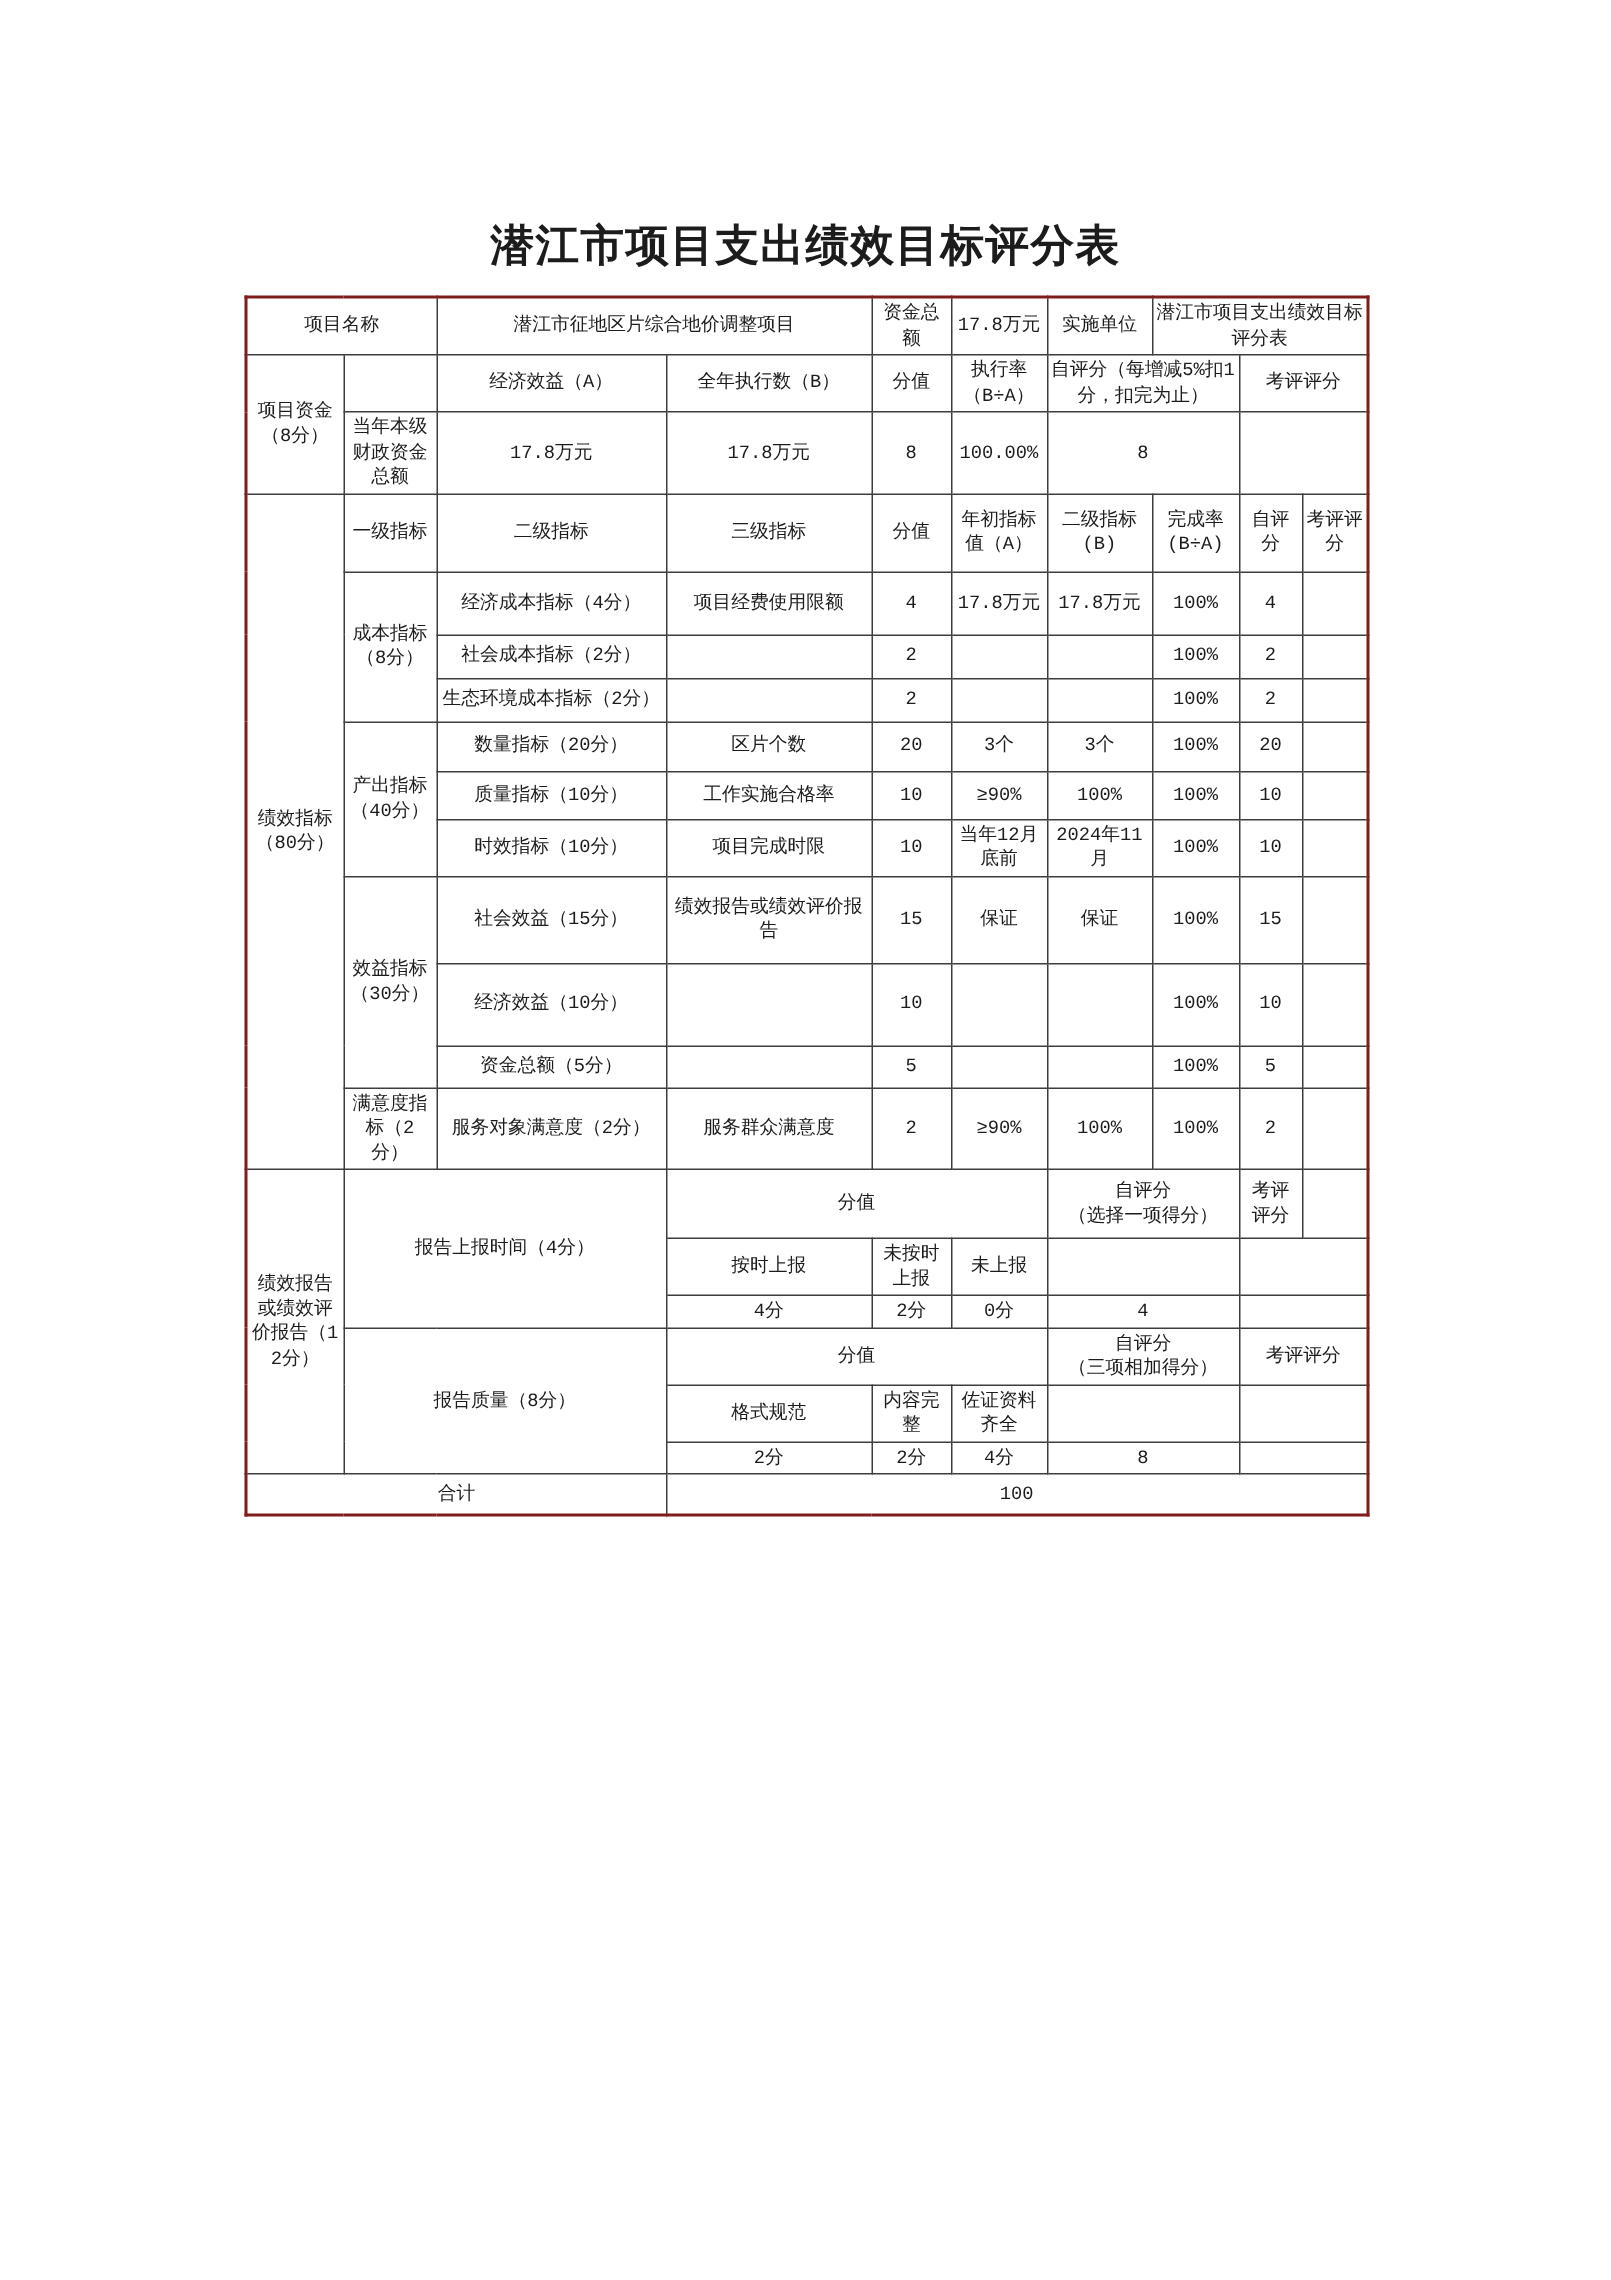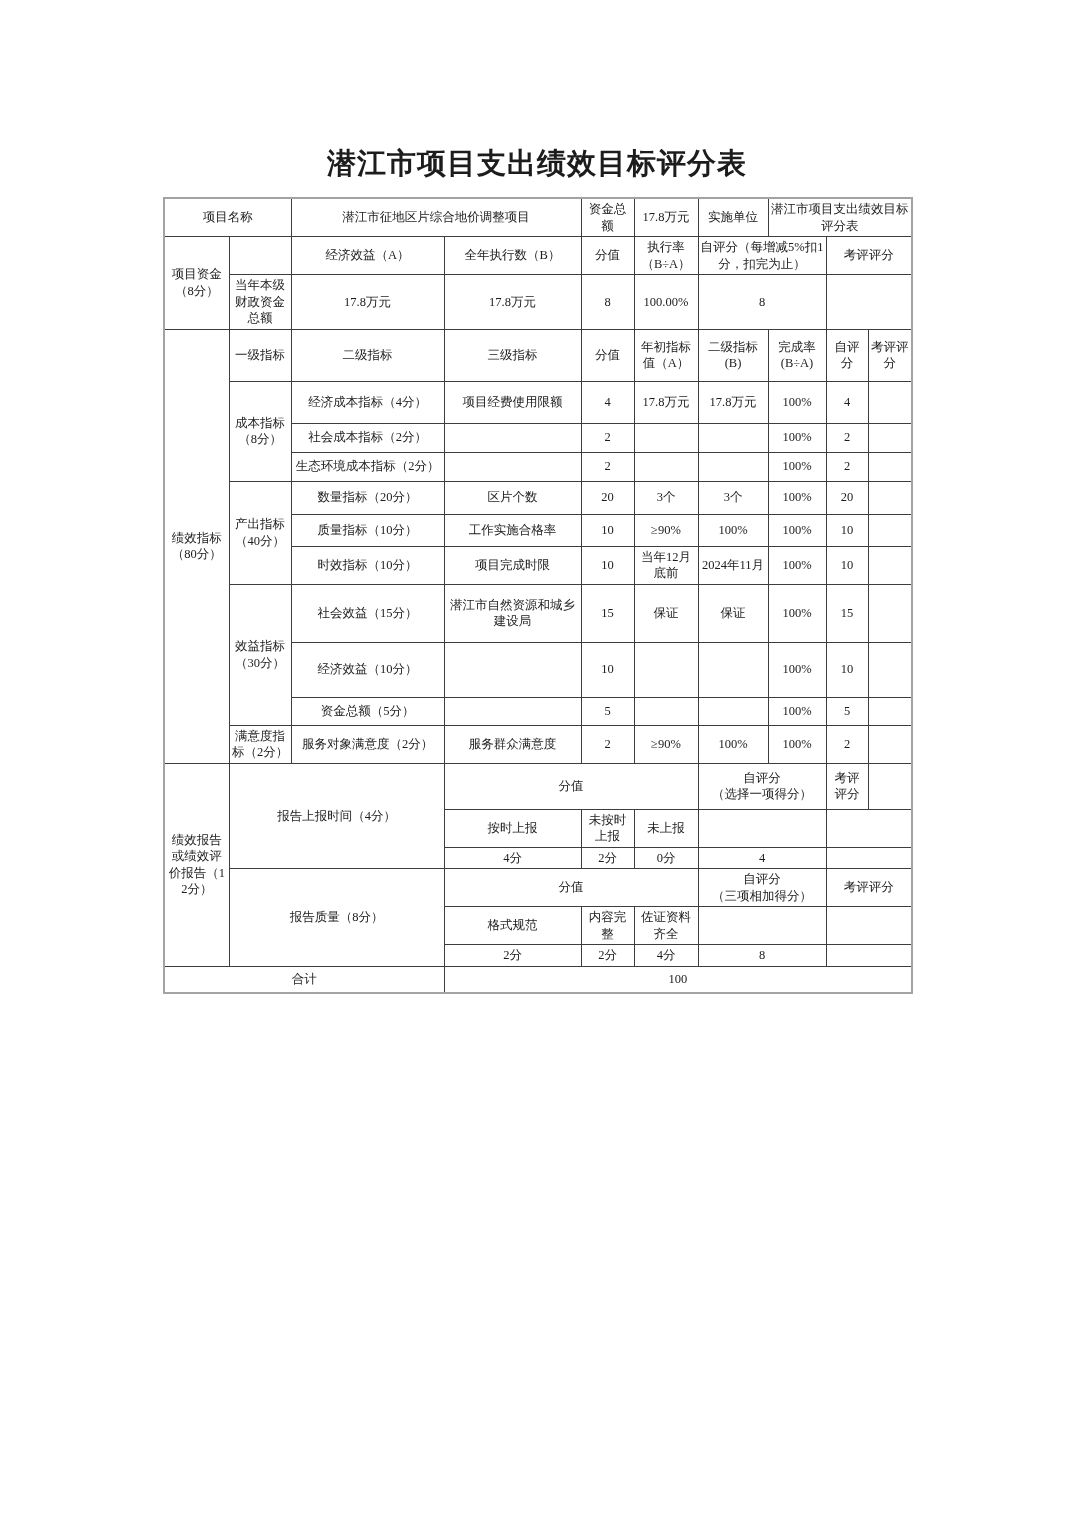--- a/index.html
+++ b/index.html
@@ -7,39 +7,40 @@
   body {
     width: 1074px; height: 1520px;
     font-family: "Liberation Serif", "DejaVu Serif", serif;
     color: #1c1c1c;
   }
   .page {
     position: relative;
     width: 1074px; height: 1228px;
     background: #ffffff;
     overflow: hidden;
+    font-family: Liberation Mono, monospace;
   }
   .content {
     position: absolute;
     left: 163px; top: 144px;
     width: 748px;
   }
   .doc-title {
     font-size: 29px;
     font-weight: bold;
     text-align: center;
     letter-spacing: 1px;
     margin-bottom: 13px;
     white-space: nowrap;
   }
   table.score-table {
     border-collapse: collapse;
     table-layout: fixed;
     width: 748px;
-    border: 2px solid #a3a3a3;
+    border: 2px solid #7f1d1d;
   }
   table.score-table td {
     border: 1px solid #3d3d3d;
     text-align: center;
     vertical-align: middle;
     padding: 2px 2px;
     font-size: 12.5px;
     line-height: 1.32;
     word-break: break-all;
     overflow: hidden;
@@ -182,21 +183,21 @@
           <td>当年12月底前</td>
           <td>2024年11月</td>
           <td>100%</td>
           <td>10</td>
           <td></td>
         </tr>
 
         <tr style="height:58px">
           <td rowspan="3">效益指标（30分）</td>
           <td>社会效益（15分）</td>
-          <td>潜江市自然资源和城乡建设局</td>
+          <td>绩效报告或绩效评价报告</td>
           <td>15</td>
           <td>保证</td>
           <td>保证</td>
           <td>100%</td>
           <td>15</td>
           <td></td>
         </tr>
         <tr style="height:55px">
           <td>经济效益（10分）</td>
           <td></td>

